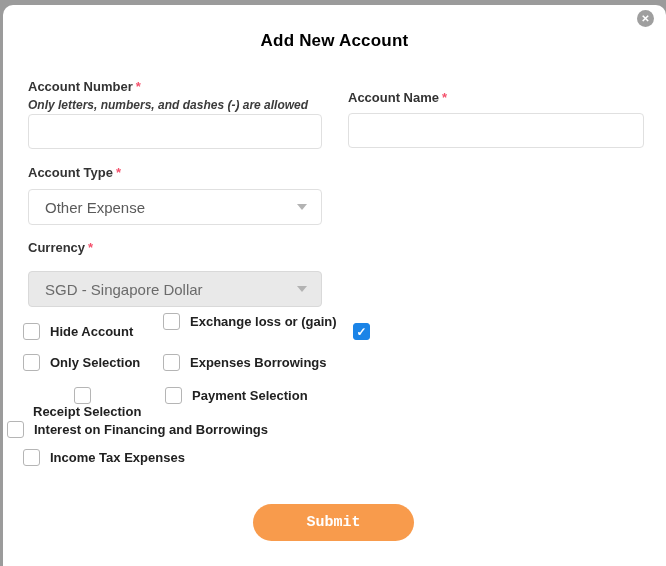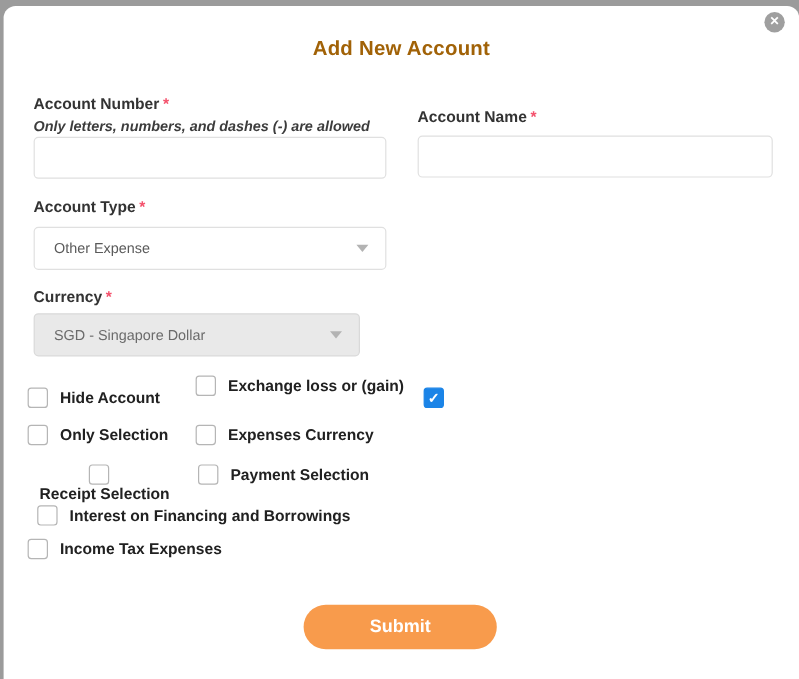--- a/index.html
+++ b/index.html
@@ -9,21 +9,21 @@
     font-family:"Liberation Sans", sans-serif;
     position:relative;
   }
   .modal {
     position:absolute; left:3px; top:5px; right:0; bottom:0;
     background:#ffffff;
     border-radius:10px 10px 0 0;
   }
   .modal-title {
     position:absolute; top:26px; left:0; width:100%;
-    text-align:center; font-size:17px; font-weight:700; color:#a16207;
+    text-align:center; font-size:17px; font-weight:700; color:#000000;
     letter-spacing:.2px;
   }
   .close-btn {
     position:absolute; top:5px; left:634px; width:17px; height:17px;
     background:#9f9f9f; border-radius:50%;
     display:flex; align-items:center; justify-content:center;
     cursor:pointer;
   }
   .close-btn .x {
     color:#ffffff; font-size:10px; font-weight:900; line-height:1;
@@ -40,21 +40,21 @@
   .text-input {
     position:absolute; border:1px solid #e0e0e0; border-radius:4px;
     background:#fff; font-family:"Liberation Sans", sans-serif;
     font-size:14px; color:#333; padding:0 12px; outline:none;
   }
   .select-box {
     position:absolute; border:1px solid #e0e0e0; border-radius:4px;
     background:#fff; display:flex; align-items:center;
     padding:0 14px 0 16px; cursor:pointer;
   }
-  .select-box .sel-text { font-size:12px; color:#5a5a5a; flex:1; }
+  .select-box .sel-text { font-size:15px; color:#5a5a5a; flex:1; }
   .select-box.disabled { background:#e9e9e9; border-color:#d9d9d9; cursor:default; }
   .select-box.disabled .sel-text { color:#6b6b6b; }
   .caret {
     width:0; height:0; border-left:5.5px solid transparent;
     border-right:5.5px solid transparent; border-top:6px solid #b3b3b3;
   }
   .cb-item {
     position:absolute; display:flex; align-items:center; cursor:pointer;
   }
   .cb-box {
@@ -65,42 +65,42 @@
   .cb-box .check { display:none; color:#fff; font-size:12px; font-weight:900; line-height:1; }
   .cb-item.checked .cb-box { background:#1b84e7; border-color:#1b84e7; }
   .cb-item.checked .cb-box .check { display:block; }
   .cb-label {
     margin-left:10px; font-size:13px; font-weight:700; color:#212121;
     white-space:nowrap;
   }
   .submit-btn {
     position:absolute; left:250px; top:499px; width:161px; height:37px;
     background:#f89b4c; border:none; border-radius:19px;
-    color:#ffffff; font-family:Liberation Sans, sans-serif;
+    color:#ffffff; font-family:Liberation Mono, monospace;
     font-size:15px; font-weight:700; cursor:pointer;
     display:flex; align-items:center; justify-content:center;
   }
   
   #lbl-acc-number { left:25px; top:74px; }
   #helper-acc-number { left:25px; top:93px; }
   #input-acc-number { left:25px; top:109px; width:294px; height:35px; }
   #lbl-acc-name { left:345px; top:85px; }
   #input-acc-name { left:345px; top:108px; width:296px; height:35px; }
   #lbl-acc-type { left:25px; top:160px; }
   #select-acc-type { left:25px; top:184px; width:294px; height:36px; }
   #lbl-currency { left:25px; top:235px; }
-  #select-currency { left:25px; top:256px; width:272px; height:36px; }
+  #select-currency { left:25px; top:266px; width:294px; height:36px; }
   #cb-hide { left:20px; top:318px; }
   #cb-exloss { left:160px; top:308px; }
   #cb-exloss-unreal { left:350px; top:318px; }
   #cb-sales { left:20px; top:349px; }
   #cb-expenses { left:160px; top:349px; }
   #cb-receipt { left:20px; top:382px;flex-direction:column; }
   #cb-payment { left:162px; top:382px; }
-  #cb-interest { left:28px; top:416px;text-align:right; }
+  #cb-interest { left:4px; top:416px;text-align:right; }
   #cb-incometax { left:20px; top:444px; }
 </style>
 </head>
 <body>
 
 <div class="modal">
 
   <div class="modal-title">Add New Account</div>
 
   <div class="close-btn">
@@ -146,21 +146,21 @@
     <span class="cb-box">
         <span class="check">✓</span>
       </span>
   </div>
   <div class="cb-item" id="cb-sales">
     <span class="cb-box"></span>
     <span class="cb-label">Only Selection</span>
   </div>
   <div class="cb-item" id="cb-expenses">
     <span class="cb-box"></span>
-    <span class="cb-label">Expenses Currency</span>
+    <span class="cb-label">Expenses Borrowings</span>
   </div>
   <div class="cb-item" id="cb-receipt">
     <span class="cb-box"></span>
     <span class="cb-label">Receipt Selection</span>
   </div>
   <div class="cb-item" id="cb-payment">
     <span class="cb-box"></span>
     <span class="cb-label">Payment Selection</span>
   </div>
   <div class="cb-item" id="cb-interest">

